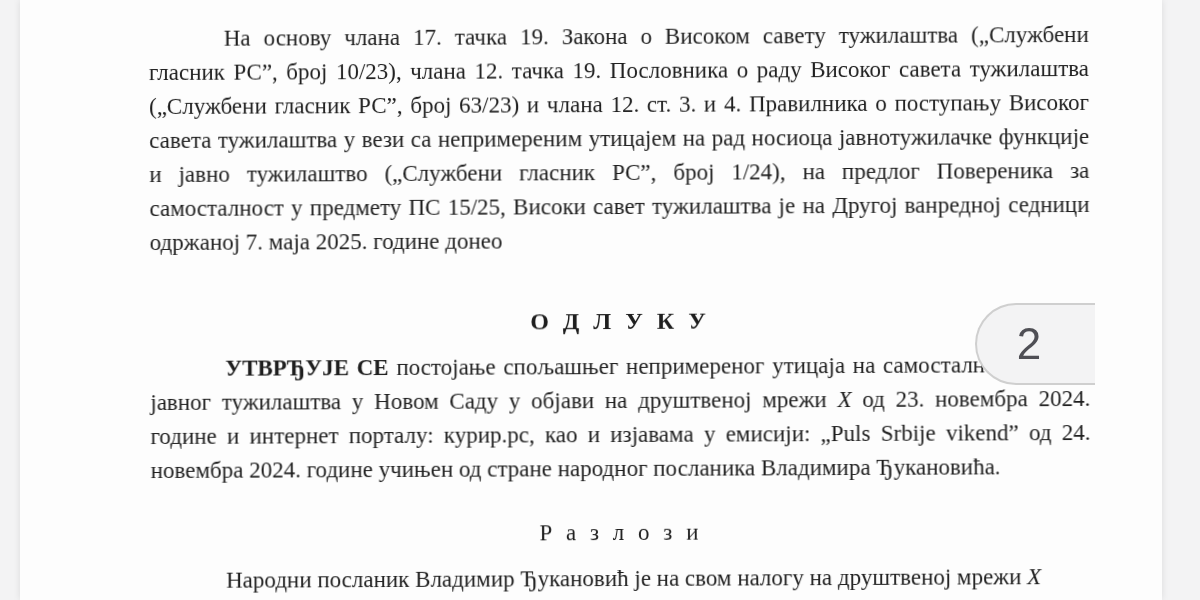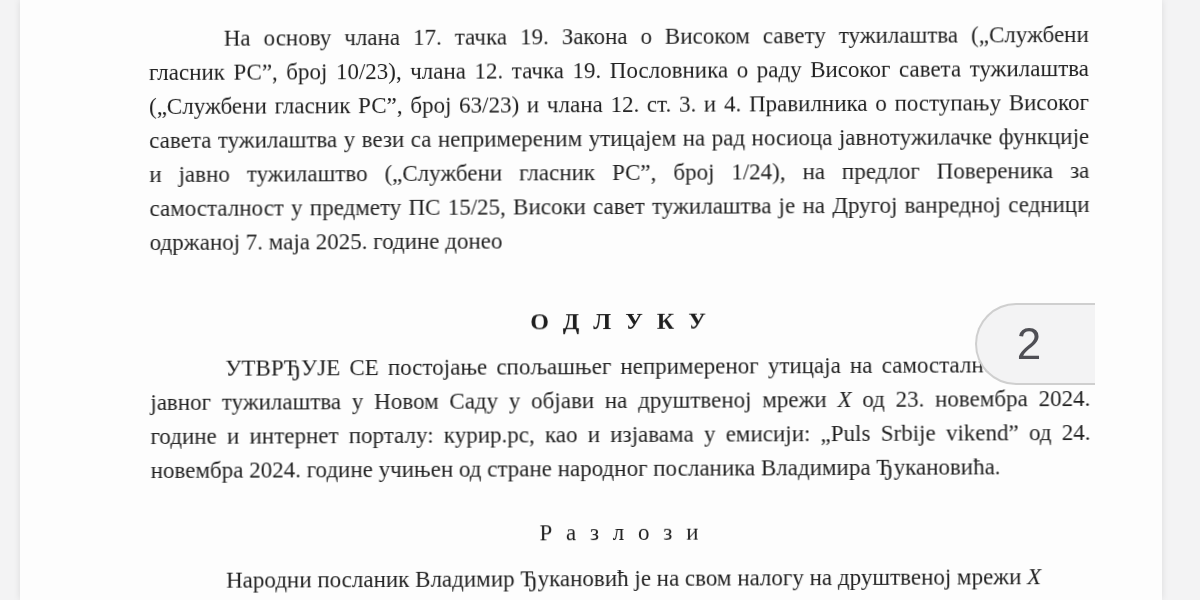--- a/index.html
+++ b/index.html
@@ -53,21 +53,21 @@
     font-weight: bold;
     font-size: 24px;
   }
   .p2 { margin-top: 12px; }
   .h-razlozi {
     margin-top: 30px;
     font-size: 23px;
   }
   .p3 { margin-top: 12px; }
   .p4 { margin-top: 0; }
-  .bold-run { font-weight: normal; }
+  .bold-run { font-weight: bold; }
   .italic-run { font-style: italic; }
   .page-badge {
     position: absolute;
     top: 303px;
     right: 0;
     width: 120px;
     height: 82px;
     background: #f3f3f4;
     border: 2px solid #cfcfcf;
     border-right: none;

